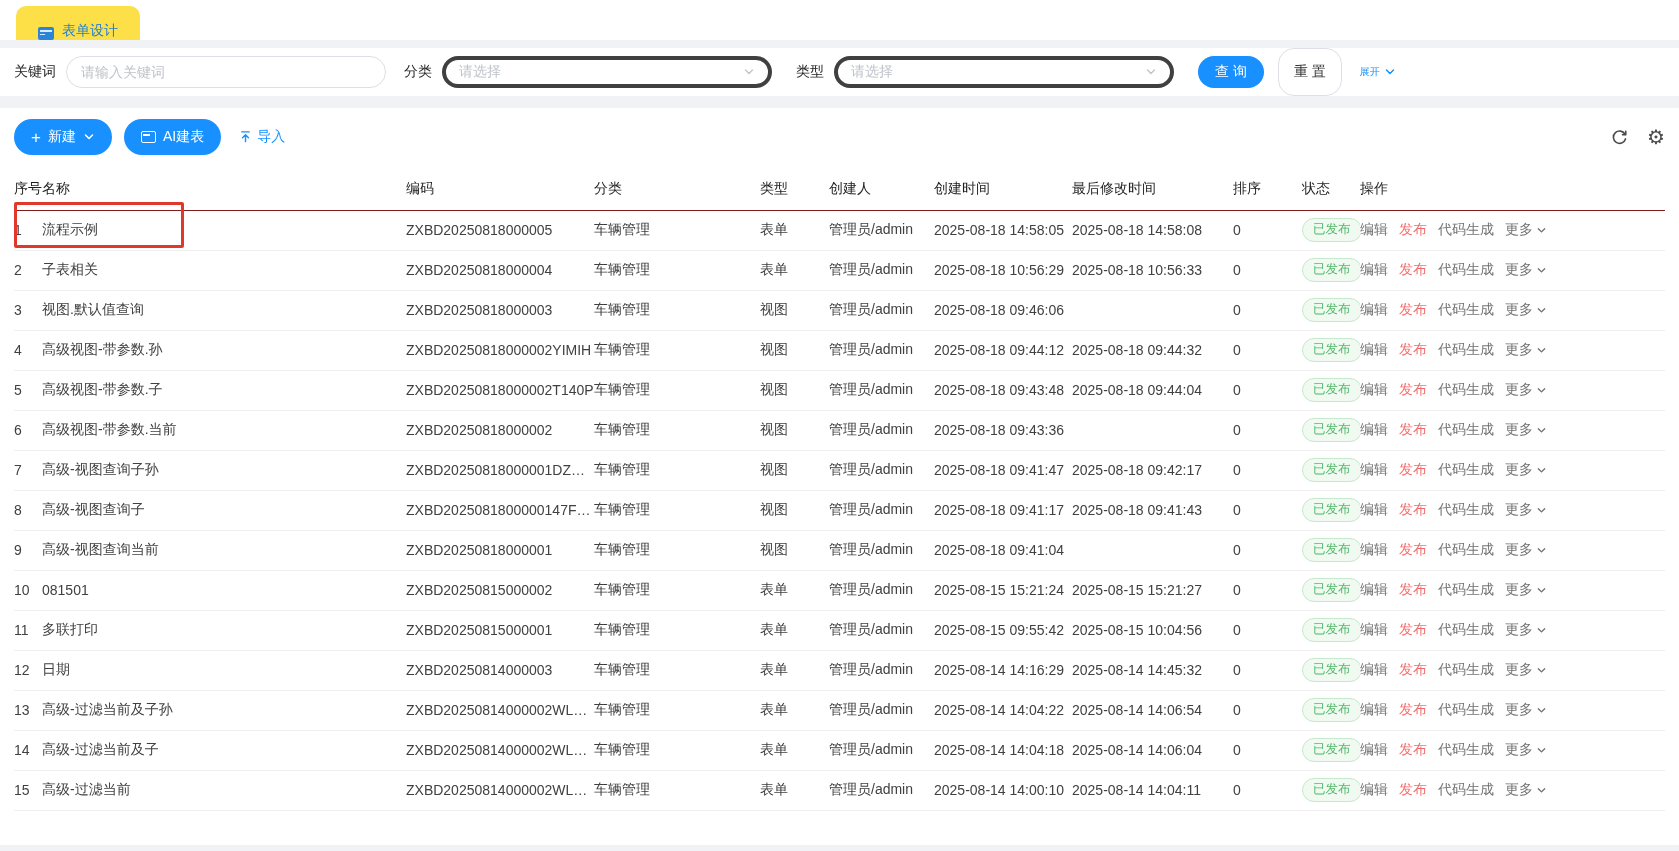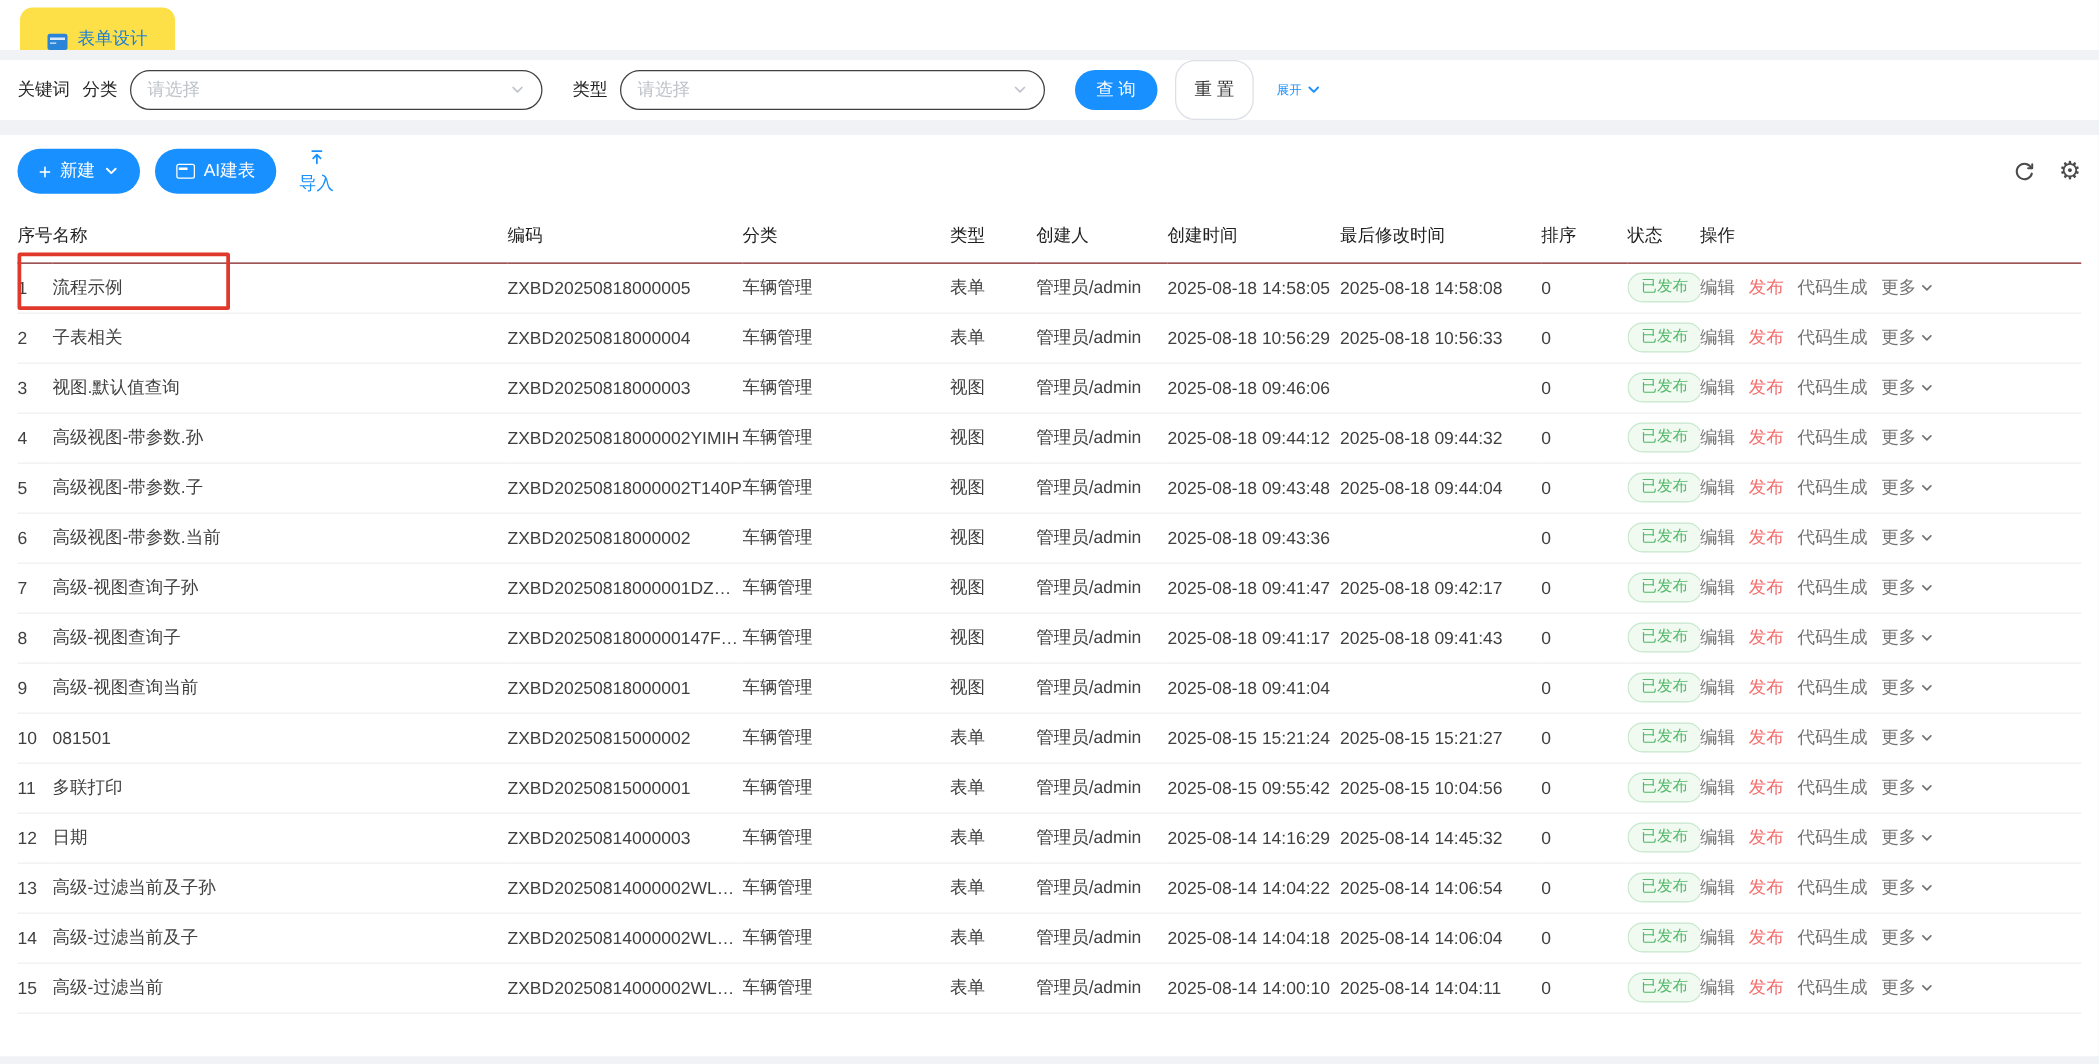--- a/index.html
+++ b/index.html
@@ -11,35 +11,35 @@
   .tab { height:34px; padding:0 22px; background:#fde047; border-radius:10px 10px 0 0; color:#1f7fd6; font-size:14px; display:flex; align-items:flex-end; gap:8px; cursor:pointer; }
   .tab-ico { width:16px; height:13px; background:#2a84d8; border-radius:2px; position:relative; }
   .tab-ico::before { content:""; position:absolute; left:2px; right:2px; top:3px; height:1.6px; background:#d8eafb; }
   .tab-ico::after { content:""; position:absolute; left:2px; top:6.5px; width:5px; height:1.6px; background:#d8eafb; }
 
   
   .search { margin-top:8px; background:#fff; height:48px; display:flex; align-items:center; padding:0 14px; }
   .f-label { font-size:14px; color:#262626; margin-right:10px; white-space:nowrap; }
   .f-input { width:320px; height:32px; border:1px solid #dcdfe6; border-radius:16px; padding:0 14px; font-size:14px; color:#333; outline:none; margin-right:18px; font-family:inherit; }
   .f-input::placeholder { color:#bfc3c9; }
-  .f-select { width:330px; height:32px; border:1px solid #404040; border-radius:16px; display:flex; align-items:center; justify-content:space-between; padding:0 13px; font-size:14px; color:#bfc3c9; margin-right:24px; cursor:pointer; background:#fff;gap:20px; }
+  .f-select { width:330px; height:32px; border:4px solid #404040; border-radius:16px; display:flex; align-items:center; justify-content:space-between; padding:0 13px; font-size:14px; color:#bfc3c9; margin-right:24px; cursor:pointer; background:#fff;gap:20px; }
   .f-select:last-of-type { width:340px; }
   .chev { flex:none; }
-  .btn-primary { height:32px; padding:0 17px; background:#1890ff; color:#fff; border:none; border-radius:16px; font-size:14px; cursor:pointer; font-family:Liberation Serif, serif; white-space:nowrap; }
+  .btn-primary { height:32px; padding:0 17px; background:#1890ff; color:#fff; border:none; border-radius:16px; font-size:14px; cursor:pointer; font-family:Liberation Sans, sans-serif; white-space:nowrap; }
   .btn-plain { height:48px; padding:0 15px; background:#fff; border:1px solid #dcdfe6; border-radius:16px; color:#333; font-size:14px; cursor:pointer; margin-left:14px; font-family:inherit; white-space:nowrap; }
   .expand-link { color:#1890ff; font-size:10px; display:flex; align-items:center; gap:4px; margin-left:18px; cursor:pointer; text-decoration:none; }
 
   
   .panel { margin-top:12px; background:#fff; height:737px; padding:10px 14px 0 14px; position:relative; overflow:hidden; }
   .toolbar { display:flex; align-items:center; height:38px; }
   .btn-new, .btn-ai { height:36px; border-radius:18px; background:#1890ff; color:#fff; font-size:14px; display:inline-flex; align-items:center; gap:7px; padding:0 17px; border:none; cursor:pointer; margin-right:12px; font-family:inherit; white-space:nowrap; }
   .plus-glyph { font-size:17px; line-height:1; font-weight:400; }
   .ai-ico { width:15px; height:12px; border:1.6px solid #fff; border-radius:2px; position:relative; }
   .ai-ico::before { content:""; position:absolute; left:1.5px; top:2px; width:7px; height:1.6px; background:#fff; }
-  .import-link { color:#1890ff; font-size:14px; display:flex; align-items:center; gap:5px; margin-left:6px; cursor:pointer; text-decoration:none;flex-direction:column; }
+  .import-link { color:#1890ff; font-size:14px; display:flex; align-items:center; gap:5px; margin-left:6px; cursor:pointer; text-decoration:none; }
   .toolbar-right { margin-left:auto; display:flex; align-items:center; gap:18px; color:#4b4b4b; }
   .icon-btn { background:none; border:none; cursor:pointer; color:#4b4b4b; display:flex; align-items:center; padding:0; }
   .gear-glyph { font-size:20px; line-height:1; color:#4b4b4b; }
 
   
   table { width:100%; border-collapse:collapse; table-layout:fixed; margin-top:12px; }
   th { height:42px; font-size:14px; color:#1f1f1f; text-align:left; font-weight:400; border-bottom:1px solid #7f1d1d; padding:0; white-space:nowrap; }
   td { height:40px; font-size:14px; color:#404040; border-bottom:1px solid #efefef; padding:0; white-space:nowrap; overflow:hidden; text-overflow:ellipsis; }
   .hl-cell { position:relative; overflow:visible; }
   .hl-box { position:absolute; left:-28px; top:-9px; width:170px; height:46px; border:3px solid #e0392b; border-radius:2px; pointer-events:none; z-index:3; }
@@ -65,20 +65,21 @@
 
   <div class="tabbar">
     <div class="tab">
       <span class="tab-ico"></span>
       <span>表单设计</span>
     </div>
   </div>
 
   <div class="search">
     <span class="f-label">关键词</span>
+    <input class="f-input" type="text" placeholder="请输入关键词" style="">
     <span class="f-label">分类</span>
     <div class="f-select">
       <span>请选择</span>
       <svg class="chev" width="12" height="12" viewBox="0 0 12 12">
           <path d="M2.5 4 6 7.5 9.5 4" fill="none" stroke="#c0c4cc" stroke-width="1.4" stroke-linecap="round" stroke-linejoin="round"></path>
         </svg>
     </div>
     <span class="f-label">类型</span>
     <div class="f-select">
       <span>请选择</span>

